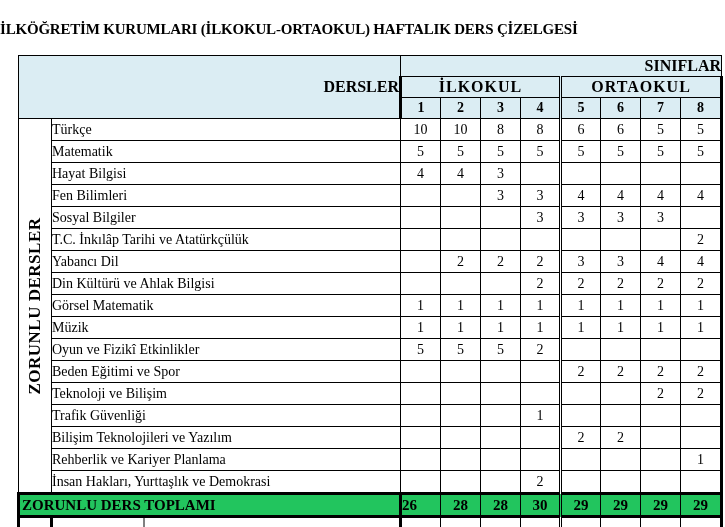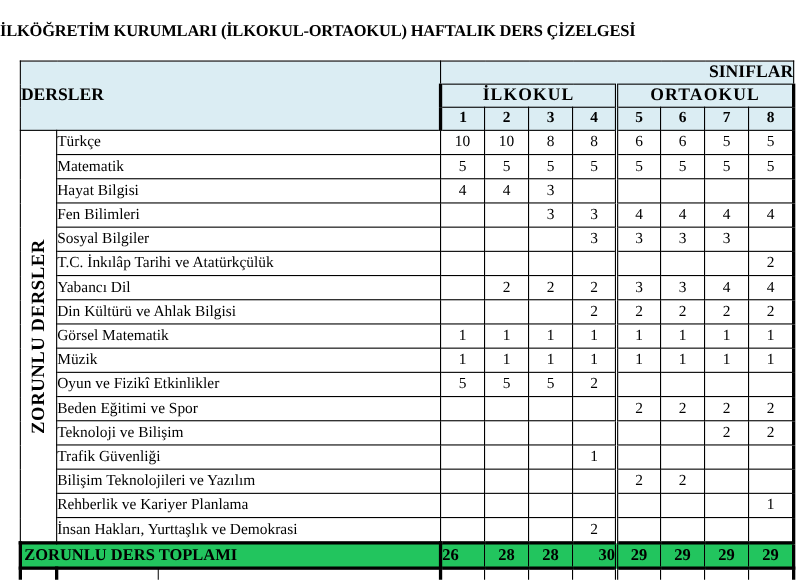--- a/index.html
+++ b/index.html
@@ -5,21 +5,21 @@
   html, body { margin:0; padding:0; background:#ffffff; }
   body { width:725px; height:527px; overflow:hidden; position:relative;
          font-family:"Liberation Serif", "DejaVu Serif", serif; color:#000; }
   .title { position:absolute; left:0; top:21px; width:725px; 
            font-weight:bold; font-size:15px; letter-spacing:-0.2px; }
   table.sched { position:absolute; left:17px; top:55px; border-collapse:collapse;
                 table-layout:fixed; }
   table.sched td, table.sched th { border:1px solid #000; padding:0; }
   .hdr { background:#dbedf3; font-weight:bold; }
   th.dersler { border-left:3px solid #000; border-top:3px solid #000; border-bottom:3px solid #000;
-               font-size:16px; text-align:left; vertical-align:middle; }
+               font-size:16px; text-align:right; vertical-align:middle; }
   th.siniflar { border-top:3px solid #000; border-right:3px solid #000; border-left:3px solid #000;
                 border-bottom:none; font-size:16px; text-align:right; height:20px; line-height:20px; }
   th.level { font-size:16px; text-align:center; border-top:none; border-bottom:none; height:20px; line-height:20px; letter-spacing:1px; }
   th.grade { font-size:14px; text-align:center; border-bottom:3px solid #000; height:20px; line-height:20px; }
   td.vert { border-left:3px solid #000; border-right:3px solid #000; width:30px; position:relative; }
   td.vert .vlabel { position:absolute; left:50%; top:50%; transform:translate(-50%,-50%) rotate(-90deg);
                     white-space:nowrap; font-weight:bold; font-size:17px; letter-spacing:0.5px; }
   td.subj { font-size:14px; height:21px; line-height:21px; padding-left:3px; white-space:nowrap; border-right:3px solid #000; }
   td.num { font-size:14px; text-align:center; height:21px; line-height:21px; }
   .dbl-left { border-left:3px double #000 !important; }
@@ -256,21 +256,21 @@
         <td class="num dbl-left"></td>
         <td class="num"></td>
         <td class="num"></td>
         <td class="num thick-right"></td>
       </tr>
       <tr class="total">
         <td class="tlabel" colspan="2">ZORUNLU DERS TOPLAMI</td>
         <td style="text-align: left;">26</td>
         <td style="text-align: center;">28</td>
         <td style="text-align: center;">28</td>
-        <td style="text-align: right;">30</td>
+        <td style="text-align: center;">30</td>
         <td class="dbl-left" style="text-align: center;">29</td>
         <td style="text-align: center;">29</td>
         <td style="text-align: center;">29</td>
         <td class="thick-right" style="text-align: center;">29</td>
       </tr>
       <tr class="partial">
         <td style="border-left: 3px solid rgb(0, 0, 0); border-right: 3px solid rgb(0, 0, 0);"></td>
         <td style="border-right: 3px solid rgb(0, 0, 0); background: linear-gradient(to right, transparent 0px, transparent 90px, rgb(0, 0, 0) 90px, rgb(0, 0, 0) 91px, transparent 91px);"></td>
         <td></td>
         <td></td>

